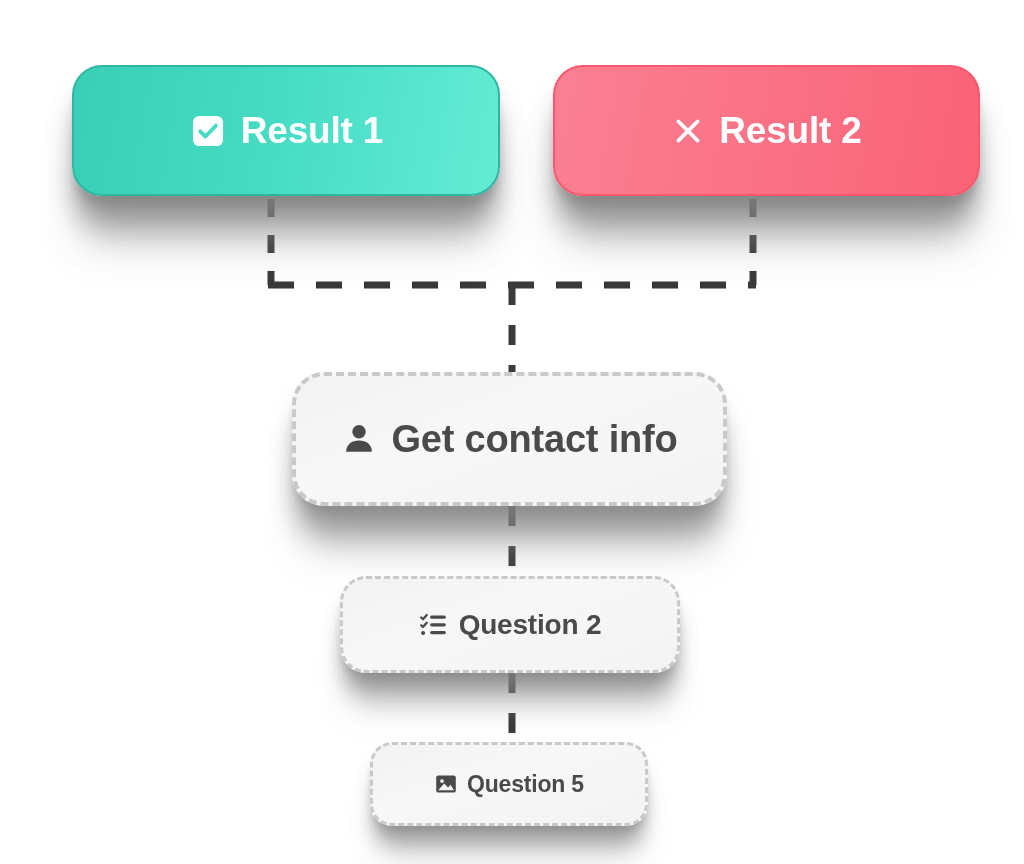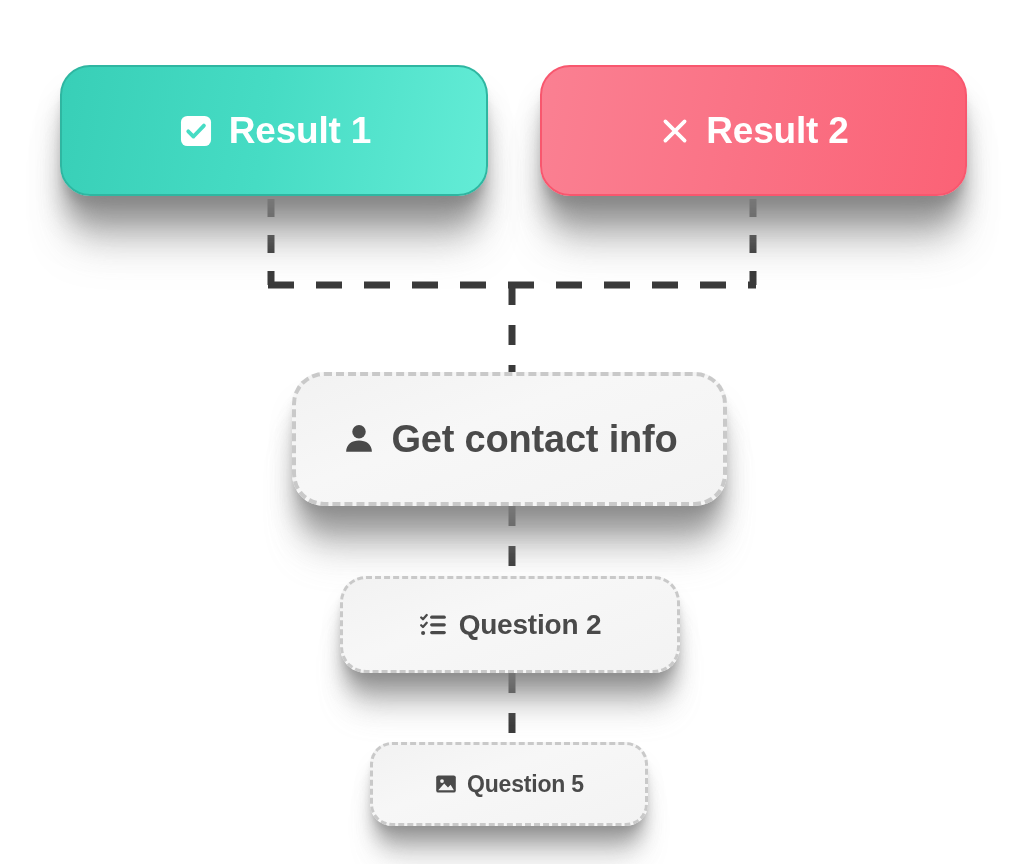--- a/index.html
+++ b/index.html
@@ -64,30 +64,30 @@
       0 60px 44px -14px rgba(150,150,150,0.34),
       0 12px 10px -4px rgba(110,110,110,0.40);
   }
   .node.result .node-label {
     color: #ffffff;
     font-size: 37px;
     font-weight: 700;
   }
 
   #node-result-1 {
-    left: 60px;
+    left: 72px;
     top: 65px;
     width: 428px;
     height: 131px;
     border-color: #2fb6a1;
     background: linear-gradient(100deg, #38cfb7 0%, #46dcc4 48%, #63ecd6 100%);
     justify-content: center;
   }
   #node-result-2 {
-    left: 540px;
+    left: 553px;
     top: 65px;
     width: 427px;
     height: 131px;
     border-color: #f8576e;
     background: linear-gradient(100deg, #fa8092 0%, #fa7386 45%, #fb6276 100%);
   }
 
   
   .node.step {
     border-style: dashed;

